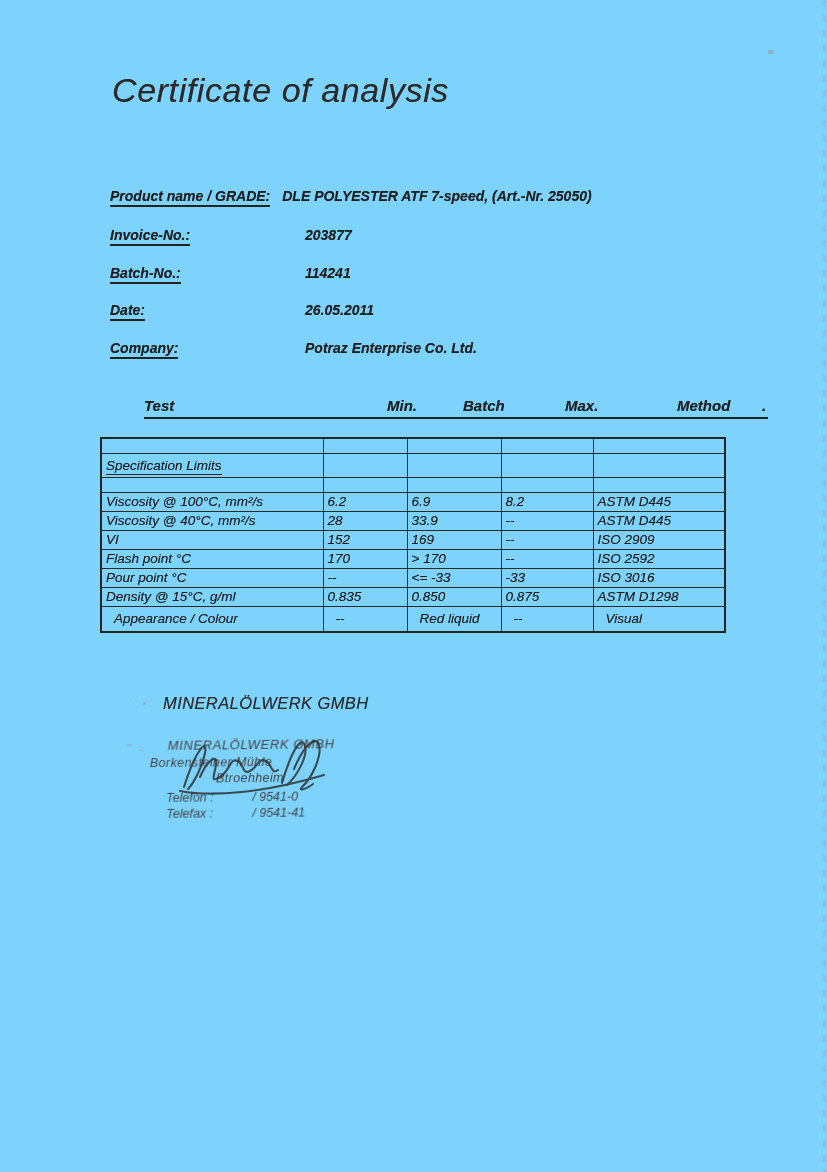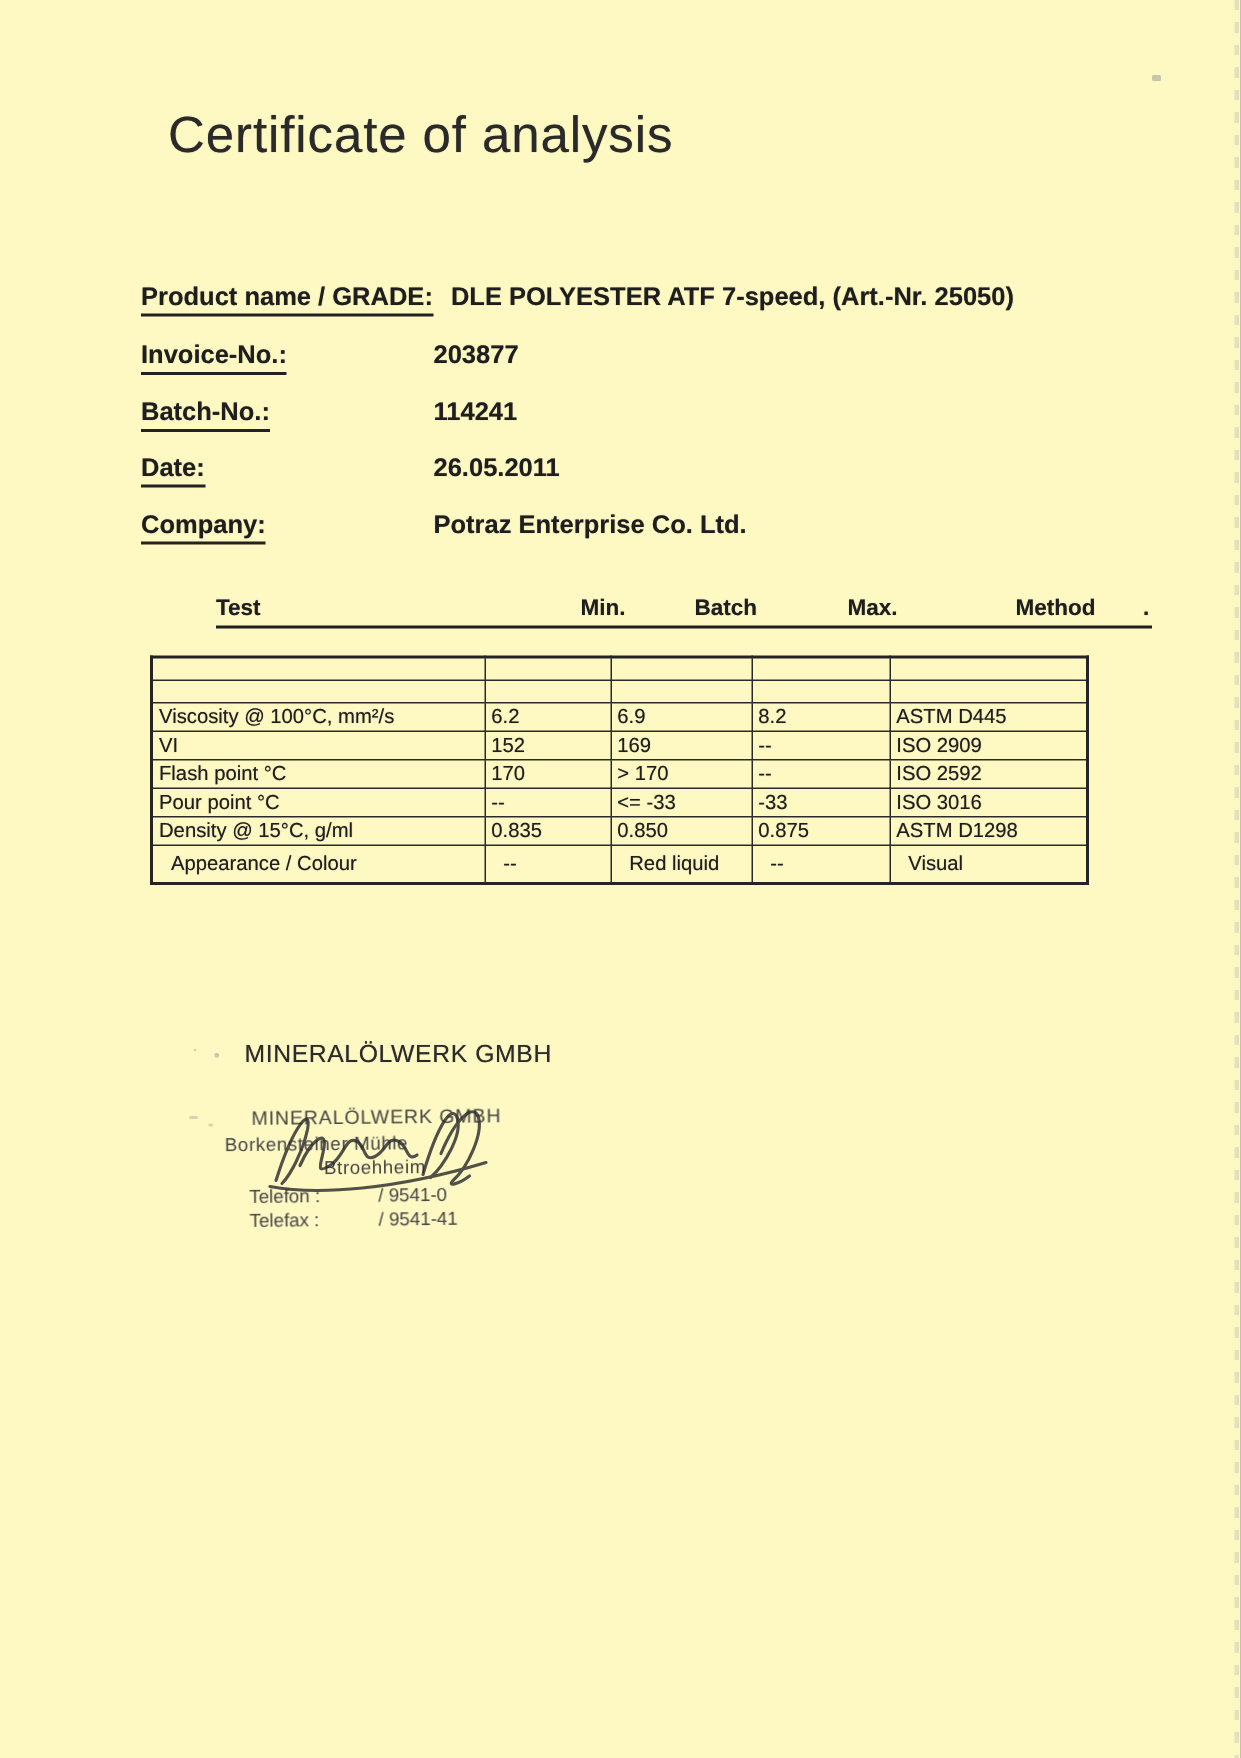--- a/index.html
+++ b/index.html
@@ -1,31 +1,31 @@
 <!DOCTYPE html>
 <html><head>
 <meta charset="utf-8">
 <style>
   * { margin:0; padding:0; box-sizing:border-box; }
   html,body { background:#9a9a9a; }
   body { font-family:"Liberation Sans","DejaVu Sans",sans-serif; }
   .page {
     position:relative; width:827px; height:1172px; margin:0 auto;
-    background:#fef9c3; overflow:hidden; color:#1e1e1e;
+    background:#7dd3fc; overflow:hidden; color:#1e1e1e;font-style:italic;
   }
   .scan-text { text-shadow:0 0 0.6px rgba(30,30,30,.55); }
 
   
   .doc-title {
     position:absolute; left:112px; top:71px;
     font-size:34px; font-weight:400; letter-spacing:.6px; color:#2a2a2a;
   }
 
   
-  .field-row { position:absolute; left:94px; height:22px; font-size:17px; font-weight:700; white-space:nowrap; }
+  .field-row { position:absolute; left:110px; height:22px; font-size:14px; font-weight:700; white-space:nowrap; }
   .field-label { display:inline-block; border-bottom:2px solid #222; padding-bottom:1px; }
   .field-value { position:absolute; left:195px; top:0; }
   .field-row.inline .field-value { position:static; margin-left:12px; }
 
   
   .results-header {
     position:absolute; left:108px; top:397px; width:624px; height:22px;
     border-bottom:2.4px solid #202020; font-size:15px; font-weight:700;margin-left:36px;
   }
   .results-header span { position:absolute; top:0; }
@@ -118,33 +118,47 @@
         <col style="width:132px">
     </colgroup>
     <tbody>
       <tr class="spacer-thin">
           <td></td>
           <td></td>
           <td></td>
           <td></td>
           <td></td>
         </tr>
+      <tr class="section-row">
+        <td><span class="section-label">Specification Limits</span></td>
+        <td></td>
+          <td></td>
+          <td></td>
+          <td></td>
+      </tr>
       <tr class="spacer-thin">
           <td></td>
           <td></td>
           <td></td>
           <td></td>
           <td></td>
         </tr>
 
       <tr class="data-row">
         <td>Viscosity @ 100°C, mm²/s</td>
         <td>6.2</td>
         <td>6.9</td>
         <td>8.2</td>
+        <td>ASTM D445</td>
+      </tr>
+      <tr class="data-row">
+        <td>Viscosity @ 40°C, mm²/s</td>
+        <td>28</td>
+        <td>33.9</td>
+        <td>--</td>
         <td>ASTM D445</td>
       </tr>
       <tr class="data-row">
         <td>VI</td>
         <td>152</td>
         <td>169</td>
         <td>--</td>
         <td>ISO 2909</td>
       </tr>
       <tr class="data-row">

